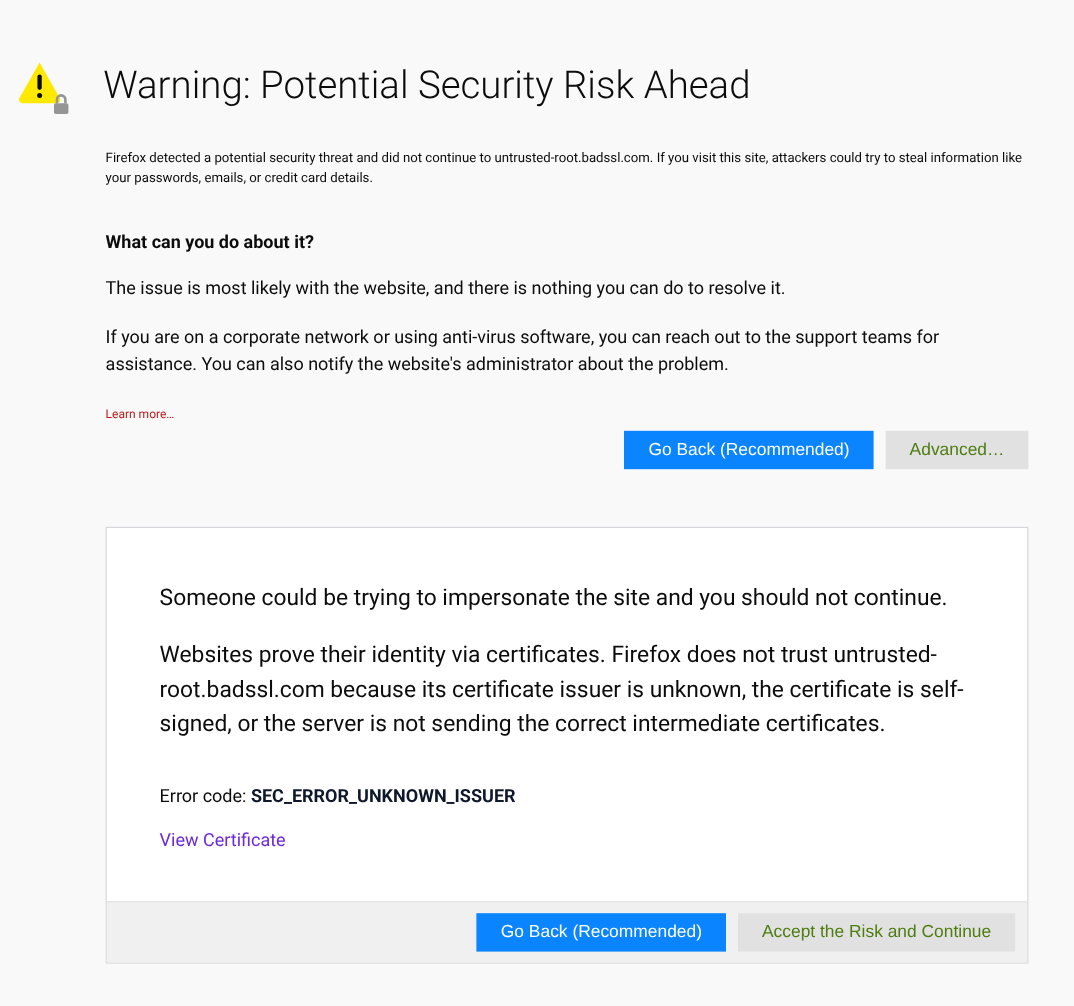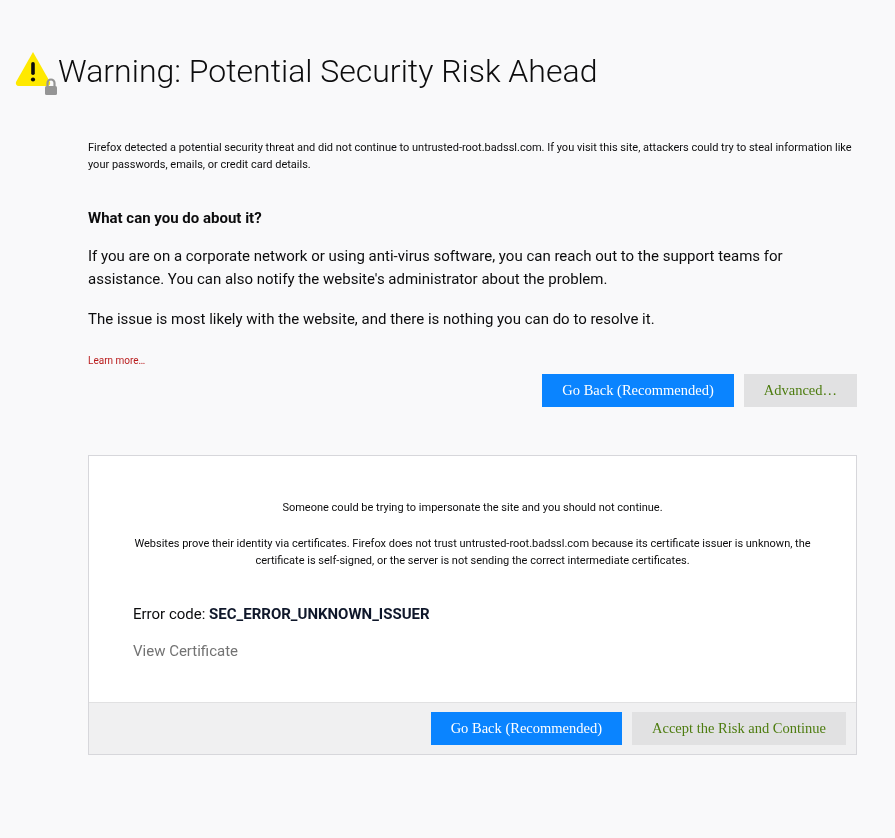--- a/index.html
+++ b/index.html
@@ -14,21 +14,22 @@
       height: 838px;
       overflow: hidden;
       color: #0c0c0d;
     }
     .container {
       padding: 48px 38px 20px 14px;
     }
     .header-row {
       display: flex;
       align-items: flex-start;
-      margin-bottom: 44px;
+      gap: 28px;
+      margin-bottom: 28px;
     }
     .warning-icon-wrap {
       position: relative;
       flex-shrink: 0;
       width: 44px;
       height: 48px;
     }
     .title {
       font-size: 32px;
       font-weight: 300;
@@ -68,21 +69,21 @@
       justify-content: flex-end;
       gap: 10px;
       margin-bottom: 48px;
     }
     .button-row-inner {
       display: flex;
       justify-content: flex-end;
       gap: 10px;
     }
     button {
-      font-family: Liberation Serif, serif;
+      font-family: Liberation Sans, sans-serif;
       font-size: 14.5px;
       padding: 8px 20px;
       border: none;
       cursor: pointer;
       min-height: 32px;
       text-align: right;
     }
     .btn-primary {
       background: #0a84ff;
       color: #fff;
@@ -92,38 +93,37 @@
       color: #4d7c0f;
     }
     .details-box {
       border: 1px solid #d7d7db;
       background: #fff;
     }
     .details-inner {
       padding: 44px 44px 20px 44px;
     }
     .details-para {
-      font-size: 11px;
+      font-size: 19px;
       line-height: 1.5;
       margin-bottom: 20px;
-      text-align: center;
     }
     .error-code-row {
       font-size: 15px;
       margin-top: 36px;
       margin-bottom: 18px;
     }
     .error-code-link {
       color: #0f172a;
       text-decoration: none;
       cursor: pointer;
       font-weight: bold;
     }
     .view-cert {
-      color: #737373;
+      color: #6d28d9;
       text-decoration: none;
       font-size: 15px;
       cursor: pointer;
       display: inline-block;
       margin-bottom: 22px;
     }
     .details-footer {
       background: #f0f0f1;
       border-top: 1px solid #e1e1e2;
       padding: 9px 10px;
@@ -145,22 +145,22 @@
           <path d="M33.5 38 v-3 a3.5 3.5 0 0 1 7 0 v3" fill="none" stroke="#959595" stroke-width="2.2"></path>
         </g>
       </svg>
     </div>
     <h1 class="title">Warning: Potential Security Risk Ahead</h1>
   </div>
 
   <div class="content">
     <p class="intro">Firefox detected a potential security threat and did not continue to untrusted-root.badssl.com. If you visit this site, attackers could try to steal information like your passwords, emails, or credit card details.</p>
     <p class="subhead">What can you do about it?</p>
+    <p class="para">The issue is most likely with the website, and there is nothing you can do to resolve it.</p>
     <p class="para">If you are on a corporate network or using anti-virus software, you can reach out to the support teams for assistance. You can also notify the website's administrator about the problem.</p>
-    <p class="para">The issue is most likely with the website, and there is nothing you can do to resolve it.</p>
     <a class="learn-more">Learn more…</a>
 
     <div class="button-row">
       <button class="btn-primary">Go Back (Recommended)</button>
       <button class="btn-secondary">Advanced…</button>
     </div>
 
     <div class="details-box">
       <div class="details-inner">
         <p class="details-para">Someone could be trying to impersonate the site and you should not continue.</p>

